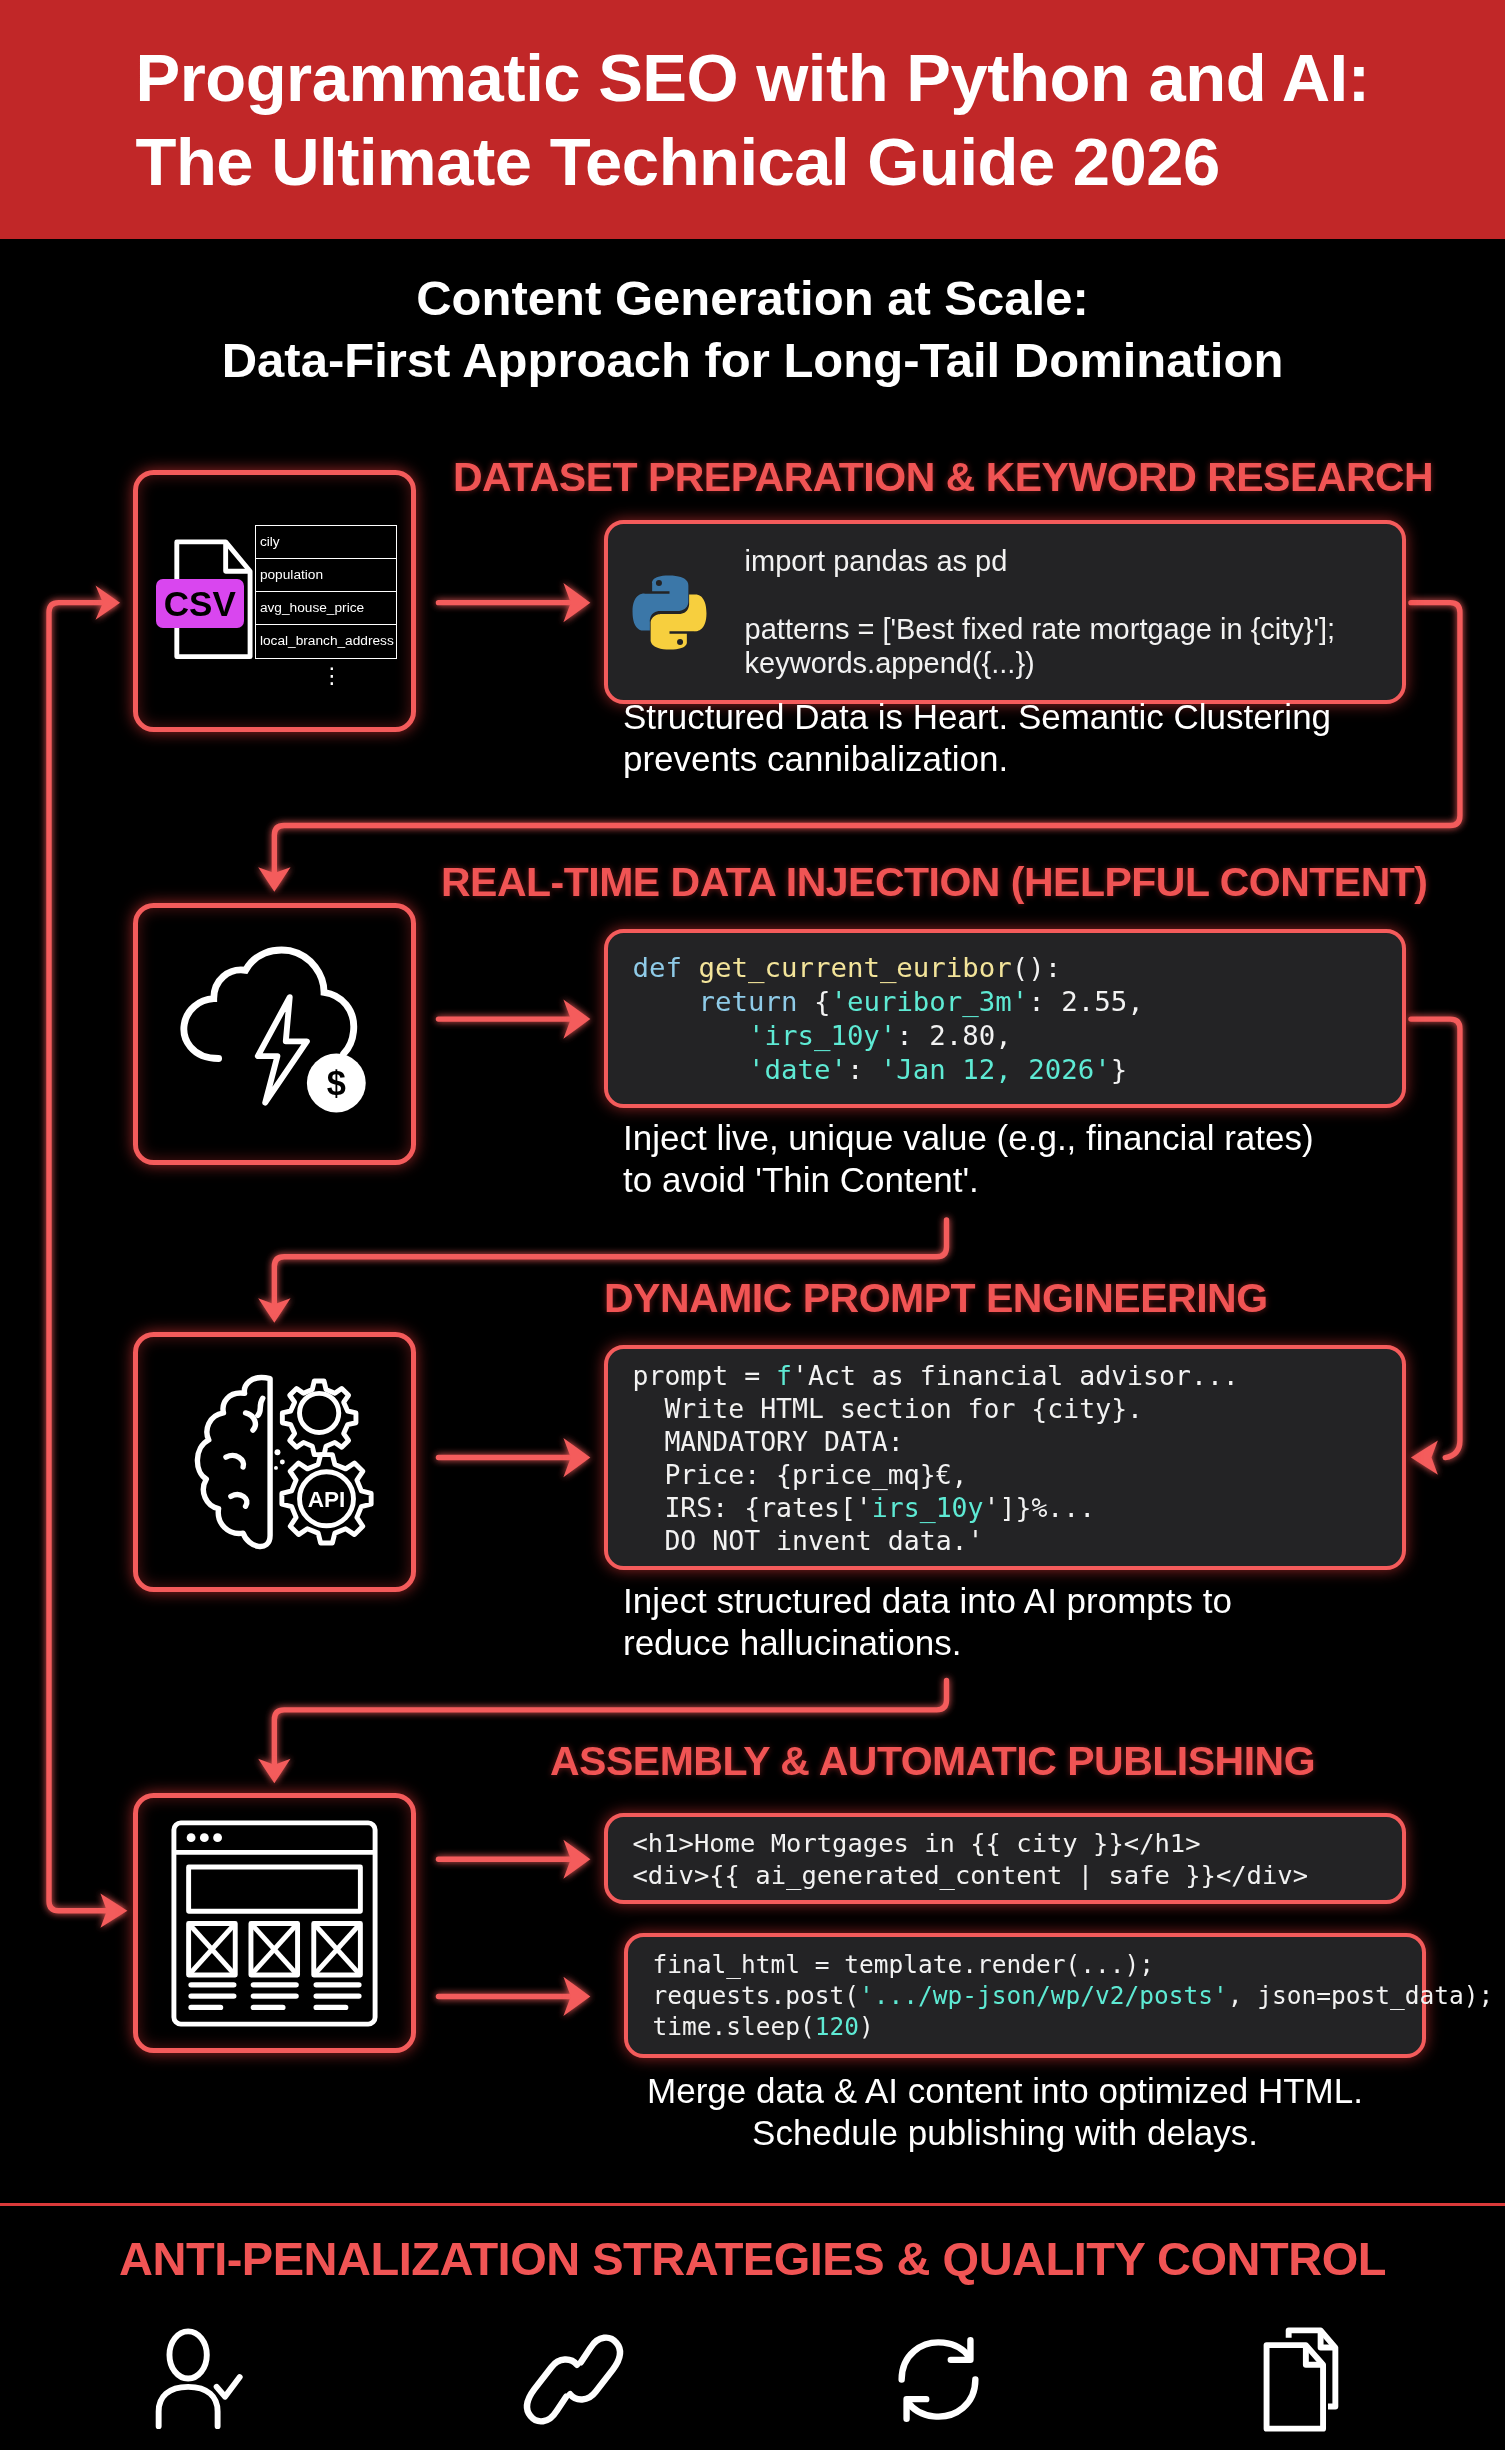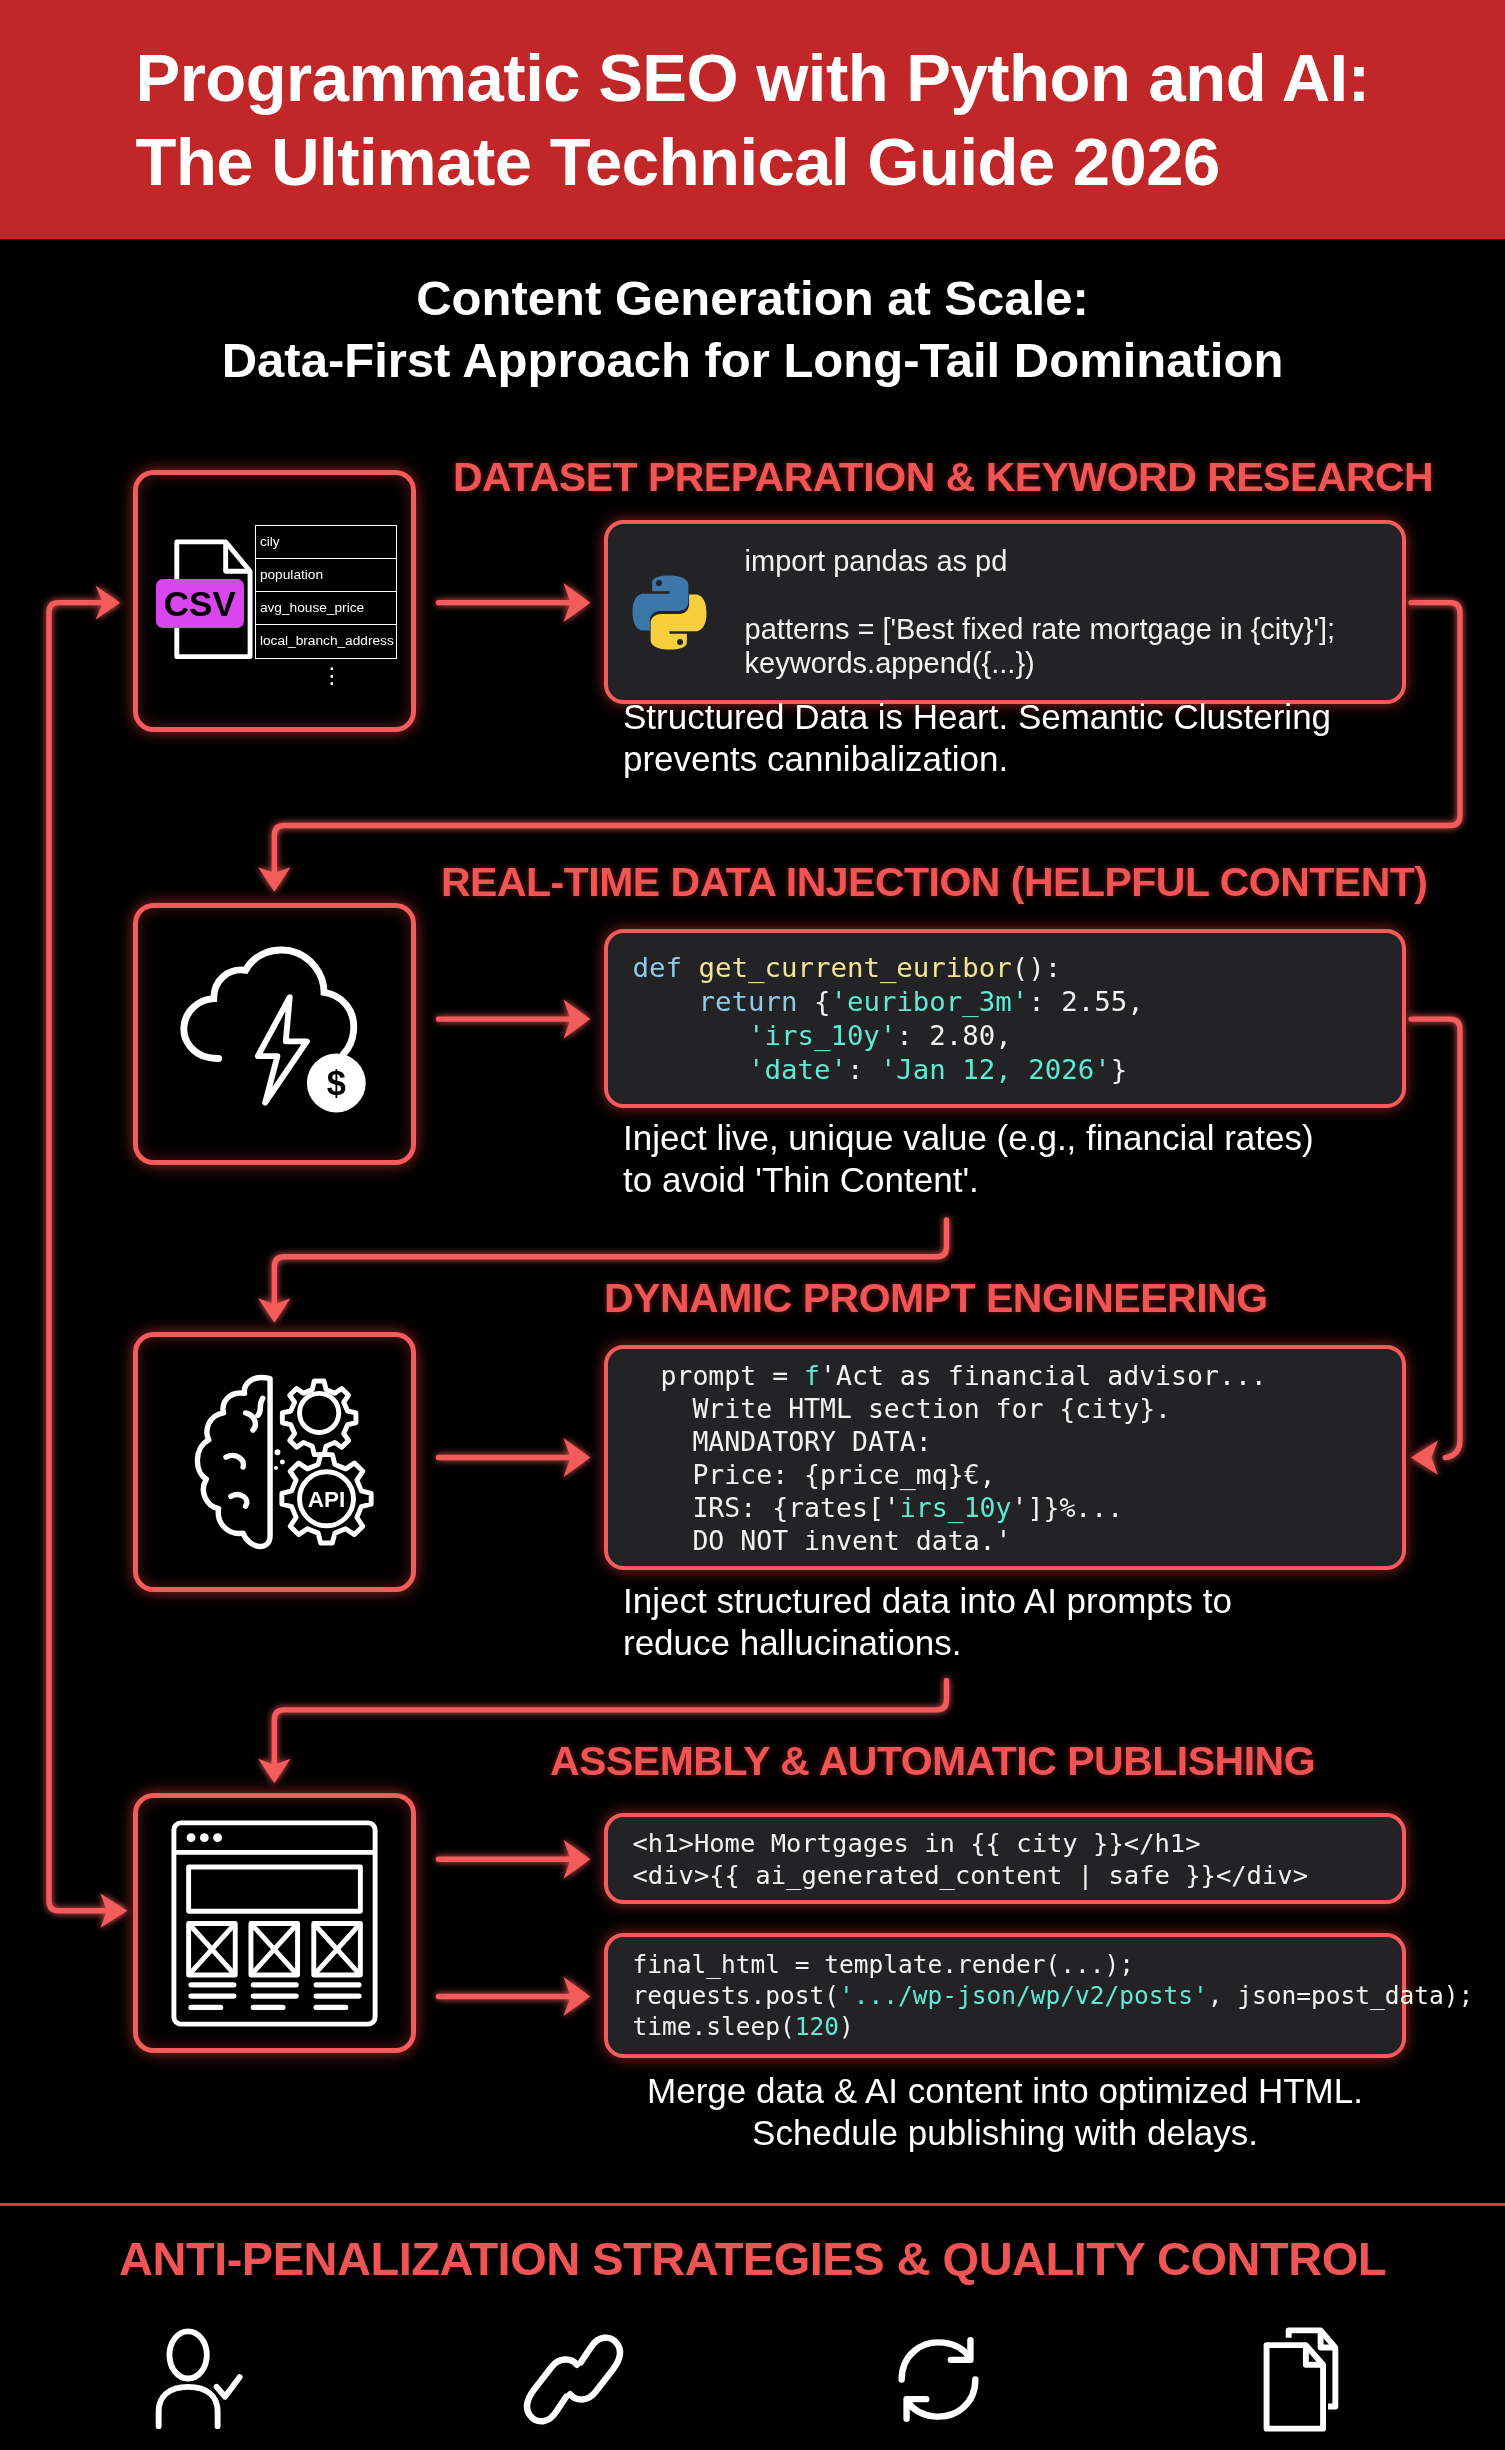--- a/index.html
+++ b/index.html
@@ -202,21 +202,21 @@
       <circle cx="315" cy="285" r="55"></circle>
       <path d="M303 195 L327 195 L332 215 L354 224 L372 212 L389 229 L377 247 L386 269 L406 274 L406 296 L386 301 L377 323 L389 341 L372 358 L354 346 L332 355 L327 375 L303 375 L298 355 L276 346 L258 358 L241 341 L253 323 L244 301 L224 296 L224 274 L244 269 L253 247 L241 229 L258 212 L276 224 L298 215 Z"></path>
     </g>
     <text x="315" y="302" text-anchor="middle" font-family="Liberation Sans, sans-serif" font-weight="700" font-size="46" fill="#fff">API</text>
     <circle cx="215" cy="190" r="6" fill="#fff"></circle>
       <circle cx="225" cy="210" r="5" fill="#fff"></circle>
       <circle cx="212" cy="222" r="4" fill="#fff"></circle>
   </svg>
 </div>
 <div class="code-box" style="top:1345px; height:225px;">
-  <div class="code" style="font-size:26.5px; line-height:33px;margin-left:28px;"><span>prompt = </span><span class="str">f</span><span>'Act as financial advisor...</span>
+  <div class="code" style="font-size:26.5px; line-height:33px;"><span>prompt = </span><span class="str">f</span><span>'Act as financial advisor...</span>
 <span>  Write HTML section for {city}.</span>
 <span>  MANDATORY DATA:</span>
 <span>  Price: {price_mq}€,</span>
 <span>  IRS: {rates['</span><span class="str">irs_10y</span><span>']}%...</span>
 <span>  DO NOT invent data.'</span></div>
 </div>
 <div class="desc" style="top:1580px;">
   <span>Inject structured data into AI prompts to</span><br>
   <span>reduce hallucinations.</span>
 </div>
@@ -253,21 +253,21 @@
       <line x1="300" y1="340" x2="387" y2="340"></line>
         <line x1="300" y1="363" x2="387" y2="363"></line>
         <line x1="300" y1="386" x2="360" y2="386"></line>
     </g>
   </svg>
 </div>
 <div class="code-box" style="top:1813px; height:91px;">
   <div class="code" style="font-size:25.5px; line-height:32px;"><span>&lt;h1&gt;Home Mortgages in {{ city }}&lt;/h1&gt;</span>
 <span>&lt;div&gt;{{ ai_generated_content | safe }}&lt;/div&gt;</span></div>
 </div>
-<div class="code-box" style="top:1933px; height:125px;">
+<div class="code-box" style="top:1933px; height:125px;margin-left:20px;">
   <div class="code" style="font-size:24.5px; line-height:31px;"><span>final_html = template.render(...);</span>
 <span>requests.post(</span><span class="str">'.../wp-json/wp/v2/posts'</span><span>, json=post_data);</span>
 <span>time.sleep(</span><span class="str">120</span><span>)</span></div>
 </div>
 <div class="desc" style="top:2070px; left:604px; width:802px; text-align:center;">
   <span>Merge data &amp; AI content into optimized HTML.</span><br>
   <span>Schedule publishing with delays.</span>
 </div>
 
 <div class="divider"></div>

